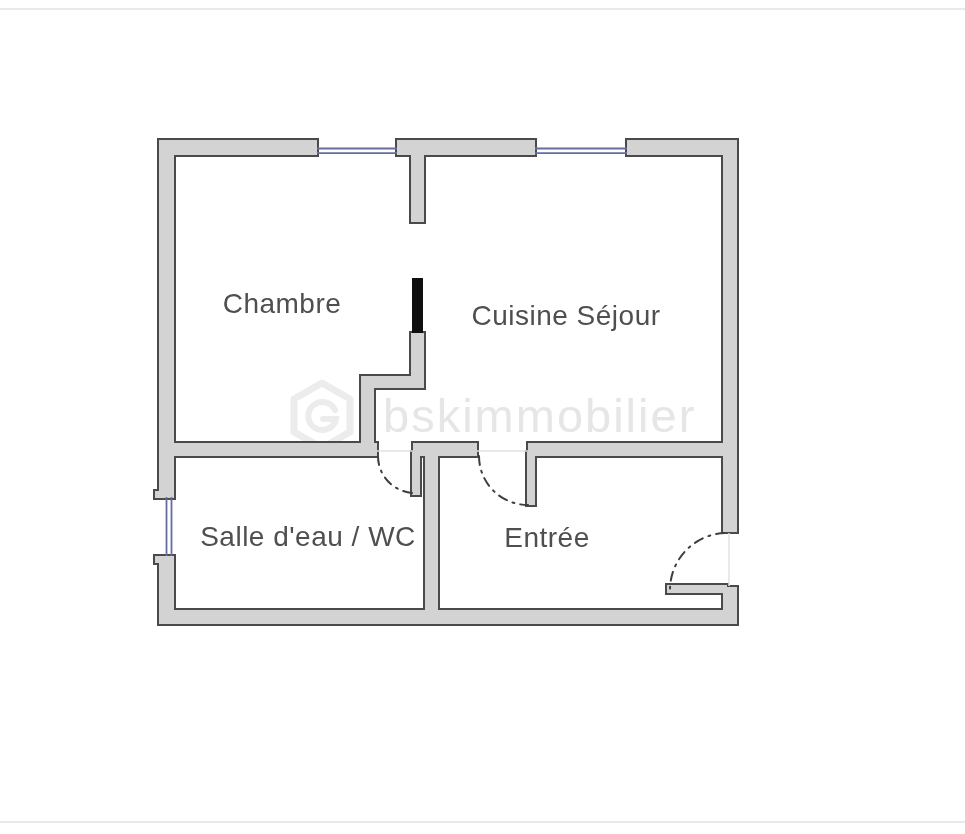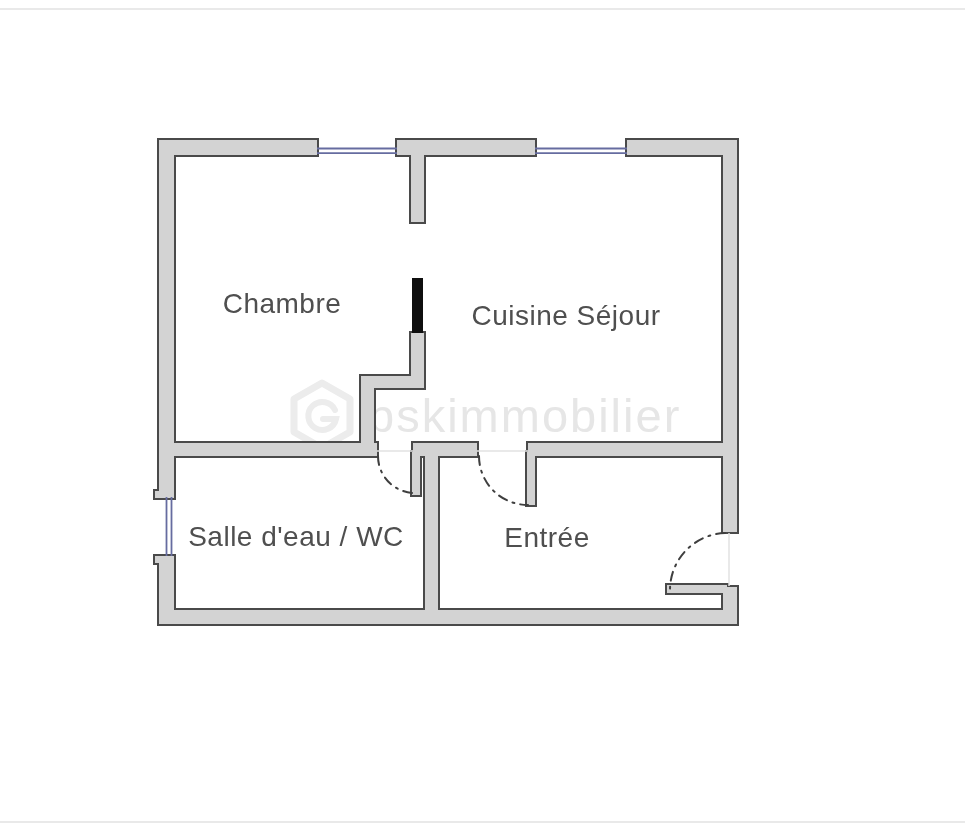--- a/index.html
+++ b/index.html
@@ -25,21 +25,21 @@
   .watermark{
     position:absolute;left:283px;top:377px;
     display:flex;align-items:center;
     color:#e4e4e4;
     pointer-events:none;
   }
   .wm-text{
     font-size:47px;
     letter-spacing:2px;
     line-height:78px;
-    margin-left:7px;
+    margin-left:22px;
     color:#e6e6e6;
   }
 </style>
 </head>
 <body>
 
 <div class="canvas">
 
   <div class="page-border" style="top:8px"></div>
   <div class="page-border" style="top:821px"></div>
@@ -129,15 +129,15 @@
 
     <g fill="none" stroke-width="2" stroke-dasharray="9 6 2 6" stroke-linecap="round" stroke="#3f3f3f">
       <path d="M 378 456 A 37 37 0 0 0 415 493"></path>
       <path d="M 479 456 A 49 49 0 0 0 528 505"></path>
       <path d="M 725 533 A 57 57 0 0 0 670 590"></path>
     </g>
   </svg>
 
   <div class="room-label" style="left:282px;top:304px">Chambre</div>
   <div class="room-label" style="left:566px;top:316px">Cuisine Séjour</div>
-  <div class="room-label" style="left:296px;top:537px">Salle d'eau / WC</div>
+  <div class="room-label" style="left:308px;top:537px">Salle d'eau / WC</div>
   <div class="room-label" style="left:547px;top:538px">Entrée</div>
 </div>
 
 </body></html>

